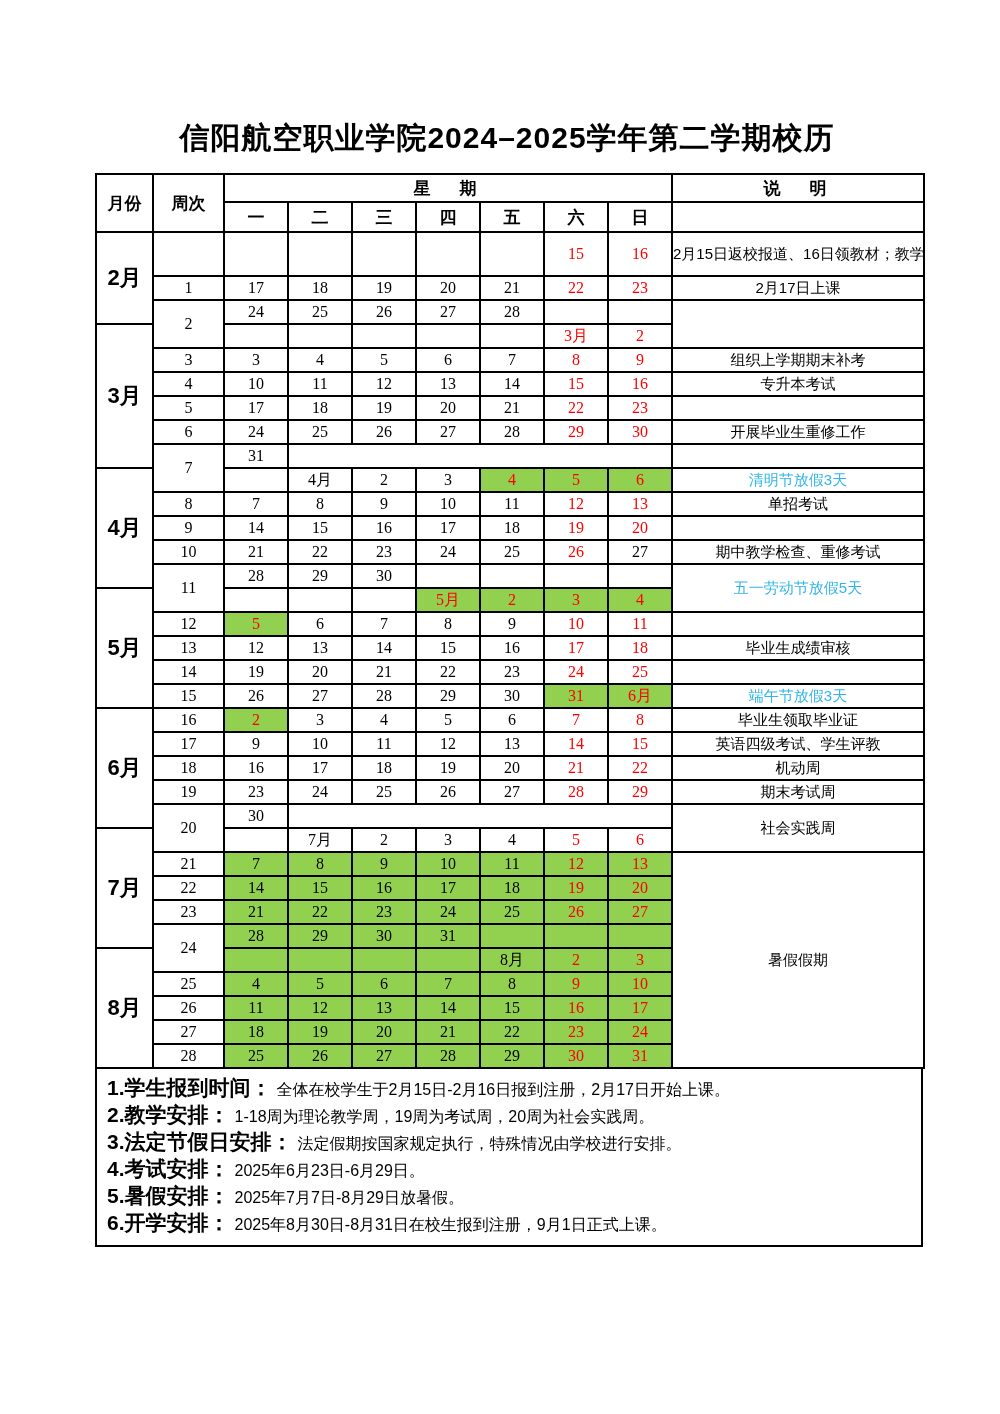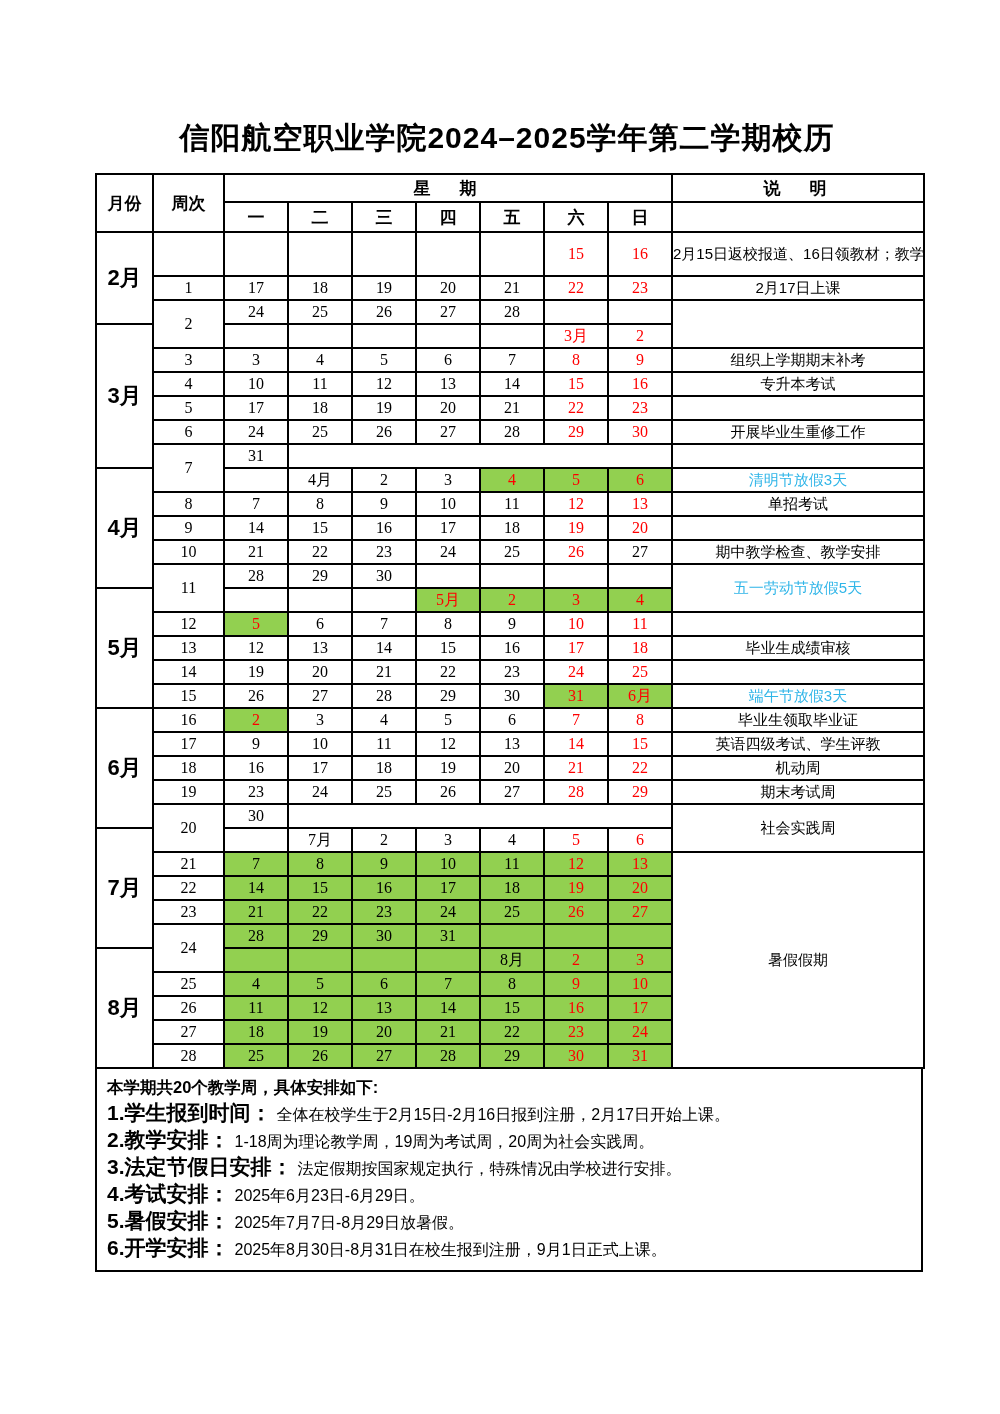--- a/index.html
+++ b/index.html
@@ -215,21 +215,21 @@
           </tr>
           <tr>
             <td class="week-cell" rowspan="1">10</td>
             <td class="day-cell">21</td>
             <td class="day-cell">22</td>
             <td class="day-cell">23</td>
             <td class="day-cell">24</td>
             <td class="day-cell">25</td>
             <td class="day-cell r">26</td>
             <td class="day-cell">27</td>
-            <td class="note-cell" rowspan="1">期中教学检查、教学安排</td>
+            <td class="note-cell" rowspan="1">期中教学检查、重修考试</td>
           </tr>
           <tr>
             <td class="week-cell" rowspan="2">11</td>
             <td class="day-cell">28</td>
             <td class="day-cell">29</td>
             <td class="day-cell">30</td>
             <td class="day-cell"></td>
             <td class="day-cell"></td>
             <td class="day-cell"></td>
             <td class="day-cell"></td>
@@ -438,21 +438,20 @@
             <td class="day-cell g">27</td>
             <td class="day-cell g">28</td>
             <td class="day-cell g">29</td>
             <td class="day-cell g r">30</td>
             <td class="day-cell g r">31</td>
           </tr>
         </tbody>
     </table>
 
     <div class="remarks">
-      <div class="r-line bold">本学期共20个教学周，具体安排如下:</div>
       <div id="remarks-items">
           <div class="r-line"><span class="r-label">1.学生报到时间：</span><span>全体在校学生于2月15日-2月16日报到注册，2月17日开始上课。</span></div>
           <div class="r-line"><span class="r-label">2.教学安排：</span><span>1-18周为理论教学周，19周为考试周，20周为社会实践周。</span></div>
           <div class="r-line"><span class="r-label">3.法定节假日安排：</span><span>法定假期按国家规定执行，特殊情况由学校进行安排。</span></div>
           <div class="r-line"><span class="r-label">4.考试安排：</span><span>2025年6月23日-6月29日。</span></div>
           <div class="r-line"><span class="r-label">5.暑假安排：</span><span>2025年7月7日-8月29日放暑假。</span></div>
           <div class="r-line"><span class="r-label">6.开学安排：</span><span>2025年8月30日-8月31日在校生报到注册，9月1日正式上课。</span></div>
         </div>
     </div>
   </div>

